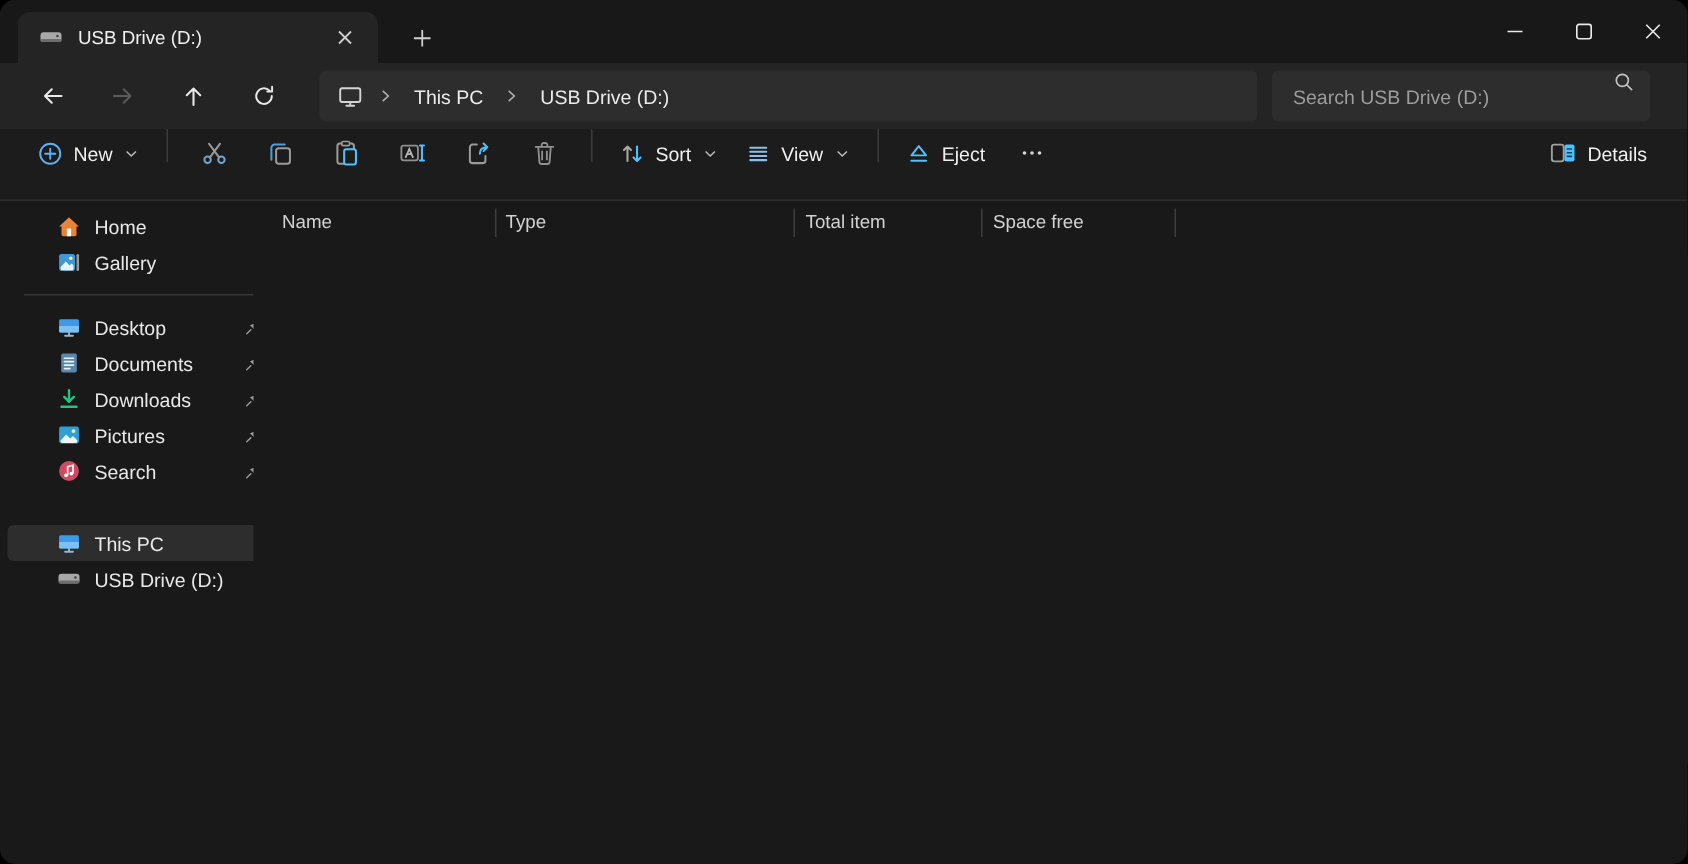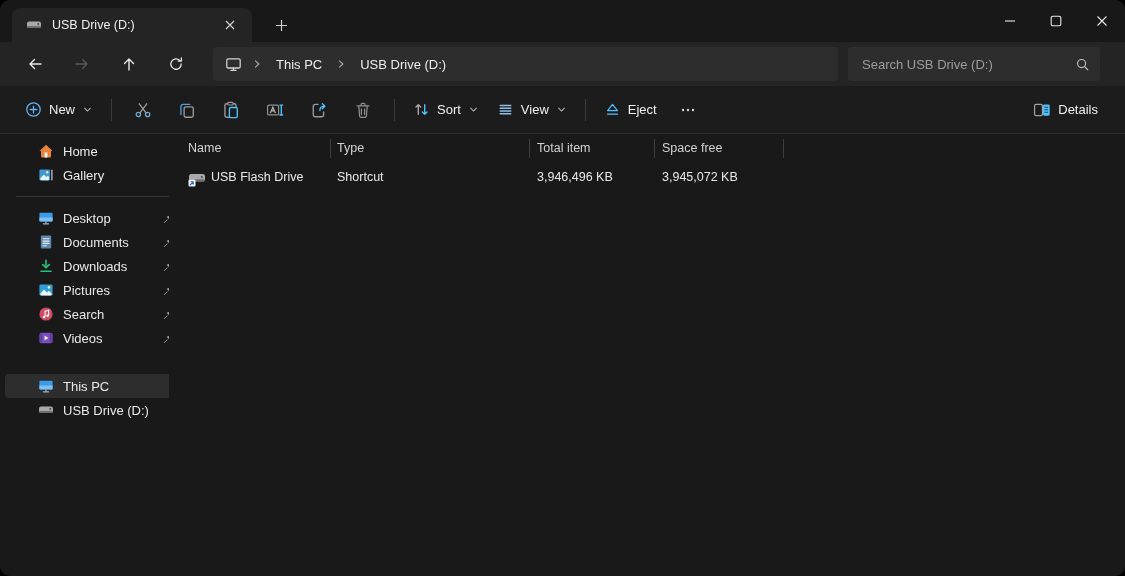--- a/index.html
+++ b/index.html
@@ -24,28 +24,28 @@
 
   
   .navbar { position:absolute; top:42px; left:0; right:0; height:44px; background:#242424; }
   .nav-btns { position:absolute; left:18px; top:0; height:44px; display:flex; align-items:center; }
   .nav-btn { width:34px; height:32px; margin-right:13px; display:flex; align-items:center;
              justify-content:center; border-radius:4px; }
   .addressbar { position:absolute; left:213px; top:5px; width:625px; height:34px; background:#2d2d2d;
                 border-radius:4px; display:flex; align-items:center; padding:0 12px; gap:9px; }
   .crumb { font-size:13px; color:#ececec; white-space:nowrap; padding:2px 4px; border-radius:3px; }
   .searchbar { position:absolute; left:848px; top:5px; width:252px; height:34px; background:#2d2d2d;
-               border-radius:4px; display:flex; align-items:center; padding:0 10px 0 12px; }
+               border-radius:4px; display:flex; padding:0 10px 0 12px; }
   .searchbar input { flex:1; background:transparent; border:none; outline:none; color:#e8e8e8;
                      font-size:13px; font-family:"Liberation Sans",sans-serif; }
   .searchbar input::placeholder { color:#9d9d9d; }
 
   
   .toolbar { position:absolute; top:86px; left:0; right:0; height:48px; background:#1c1c1c;
-             border-bottom:1px solid #2d2d2d; display:flex; align-items:center; padding-left:16px; }
+             border-bottom:1px solid #2d2d2d; display:flex; align-items:flex-start; padding-left:16px; }
   .tb-label { font-size:13px; color:#f0f0f0; }
   .tb-btn { height:32px; display:flex; align-items:center; gap:7px; padding:0 9px; border-radius:4px; }
   .tb-icon-btn { width:44px; height:32px; display:flex; align-items:center; justify-content:center;
                  border-radius:4px; }
   .tb-sep { width:1px; height:22px; background:#3a3a3a; margin:0 9px; }
   .tb-details { margin-left:auto; margin-right:18px; }
 
   
   .sidebar { position:absolute; top:134px; left:0; width:190px; bottom:30px; background:#191919;
              border-right:1px solid #2d2d2d; padding-top:5px; }
@@ -417,36 +417,20 @@
       </span>
       <span class="sb-label">Search</span>
       <span class="sb-pin">
         <svg width="12" height="12" viewBox="0 0 16 16">
             <path d="M9.3 1.8 L14.2 6.7 L11 7.6 L9.6 11.2 L4.8 6.4 L8.4 5 Z" fill="#9a9a9a"></path>
             <path d="M5.6 10.4 L2 14" stroke="#9a9a9a" stroke-width="1.3" stroke-linecap="round"></path>
           </svg>
       </span>
     </div>
 
-    <div class="sb-item">
-      <span class="sb-icon">
-        <svg width="16" height="16" viewBox="0 0 16 16">
-            <rect x="1.4" y="2.8" width="13.2" height="10.4" rx="2" fill="#7a4fc0"></rect>
-            <path d="M3.3 3.6 v8.8 M12.7 3.6 v8.8" stroke="#5b3a93" stroke-width="1.5"></path>
-            <path d="M6.6 5.8 L10.4 8 L6.6 10.2 Z" fill="#fff"></path>
-          </svg>
-      </span>
-      <span class="sb-label">Videos</span>
-      <span class="sb-pin">
-        <svg width="12" height="12" viewBox="0 0 16 16">
-            <path d="M9.3 1.8 L14.2 6.7 L11 7.6 L9.6 11.2 L4.8 6.4 L8.4 5 Z" fill="#9a9a9a"></path>
-            <path d="M5.6 10.4 L2 14" stroke="#9a9a9a" stroke-width="1.3" stroke-linecap="round"></path>
-          </svg>
-      </span>
-    </div>
 
     <div class="sb-gap"></div>
 
     <div class="sb-item selected">
       <span class="sb-icon">
         <svg width="16" height="16" viewBox="0 0 16 16">
             <rect x="1.4" y="2.8" width="13.2" height="8.8" rx="1" fill="#3d9ae8"></rect>
             <path d="M1.4 7.4 H14.6 V10.6 a1 1 0 0 1 -1 1 H2.4 a1 1 0 0 1 -1-1 Z" fill="#7cc0f4"></path>
             <path d="M8 11.8 v1.7 M5.4 13.8 h5.2" stroke="#9ab4c8" stroke-width="1.3" stroke-linecap="round"></path>
           </svg>
@@ -470,31 +454,16 @@
   <div class="content">
     <div class="col-head" style="left:19px">Name</div>
     <div class="col-sep" style="left:161px"></div>
     <div class="col-head" style="left:168px">Type</div>
     <div class="col-sep" style="left:360px"></div>
     <div class="col-head" style="left:368px">Total item</div>
     <div class="col-sep" style="left:485px"></div>
     <div class="col-head" style="left:493px">Space free</div>
     <div class="col-sep" style="left:614px"></div>
 
-    <div class="file-row">
-      <span style="position:absolute;left:11px;top:4px">
-        <svg width="18" height="18" viewBox="0 0 18 18">
-            <rect x="1" y="5" width="16" height="7.5" rx="2.2" fill="#a9a9a9"></rect>
-            <rect x="1" y="10.2" width="16" height="2.3" rx="1.1" fill="#6e6e6e"></rect>
-            <circle cx="13.8" cy="8" r="1" fill="#454545"></circle>
-            <rect x="0.5" y="10.5" width="7" height="7" rx="1.2" fill="#f2f2f2"></rect>
-            <path d="M2.2 15.8 L5.2 12.8 M5.2 12.8 H3.1 M5.2 12.8 V14.9" fill="none" stroke="#1767c0" stroke-width="1.1" stroke-linecap="round" stroke-linejoin="round"></path>
-          </svg>
-      </span>
-      <span class="cell" style="left:34px">USB Flash Drive</span>
-      <span class="cell" style="left:160px">Shortcut</span>
-      <span class="cell" style="left:360px">3,946,496 KB</span>
-      <span class="cell" style="left:485px">3,945,072 KB</span>
-    </div>
   </div>
 
 
 </div>
 
 </body></html>

